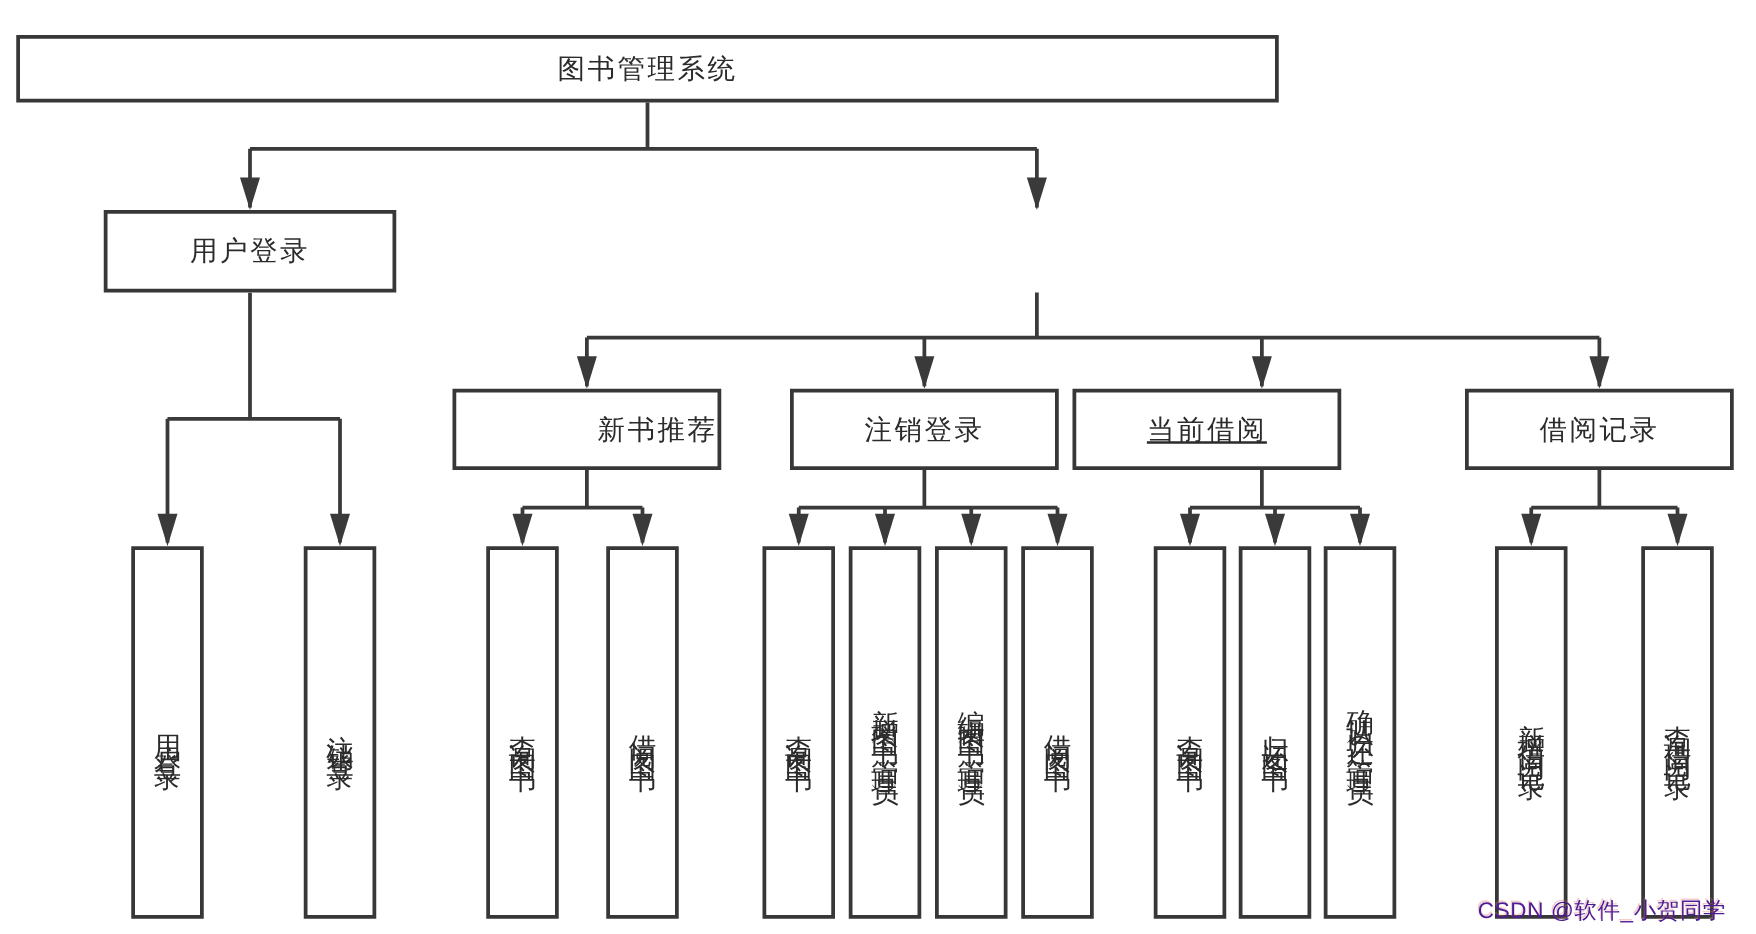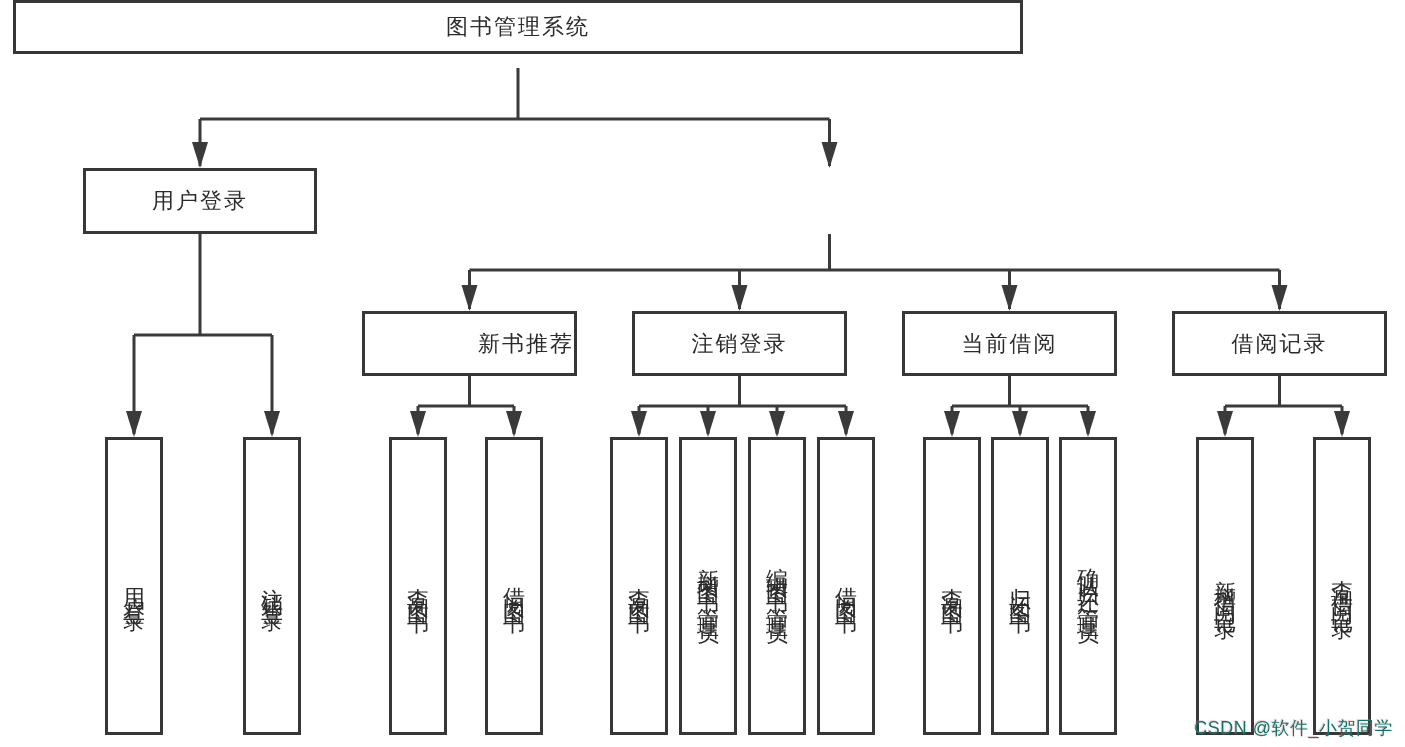--- a/index.html
+++ b/index.html
@@ -38,28 +38,28 @@
     justify-content: center;
     z-index: 2;
     color: #2b2b2b;
   }
   .hlabel {
     font-size: 22px;
     letter-spacing: 2px;
     white-space: nowrap;
     color: #2b2b2b;
   }
-  .node-root  { left: 13px;  top: 0;  width: 1010px; height: 54px; }
+  .node-root  { left: 13px;  top: 28px;  width: 1010px; height: 54px; }
   .node-l2    { top: 168px; height: 66px; }
   .node-l2a   { left: 83px;  width: 234px; }
   .node-l2b   { left: 712px; width: 235px; }
   .node-l3    { top: 311px; height: 65px; width: 215px; }
   .node-l3a   { left: 362px; justify-content: flex-end; }
   .node-l3b   { left: 632px; }
-  .node-l3c   { left: 902px; }
+  .node-l3c   { left: 858px; text-decoration: underline; }
   .node-l3d   { left: 1172px; }
   .leaf {
     top: 437px;
     height: 298px;
     width: 58px;
   }
   .vlabel {
     writing-mode: vertical-rl;
     text-orientation: mixed;
     font-size: 22px;
@@ -76,25 +76,25 @@
   .leaf-bw2  { left: 679px; }
   .leaf-bw3  { left: 748px; }
   .leaf-bw4  { left: 817px; }
   .leaf-cb1  { left: 923px; }
   .leaf-cb2  { left: 991px; }
   .leaf-cb3  { left: 1059px; }
   .leaf-rc1  { left: 1196px; }
   .leaf-rc2  { left: 1313px; }
   .watermark {
     position: absolute;
-    right: 12px;
+    right: 24px;
     bottom: 7px;
     z-index: 3;
     font-size: 18px;
-    color: #0f766e;
+    color: #4c1d95;
     letter-spacing: 0.5px;
     text-shadow: -1px -1px 0 rgba(219, 112, 112, 0.35);
     white-space: nowrap;
   }
 </style>
 </head>
 <body>
 
 <div class="canvas">
 

